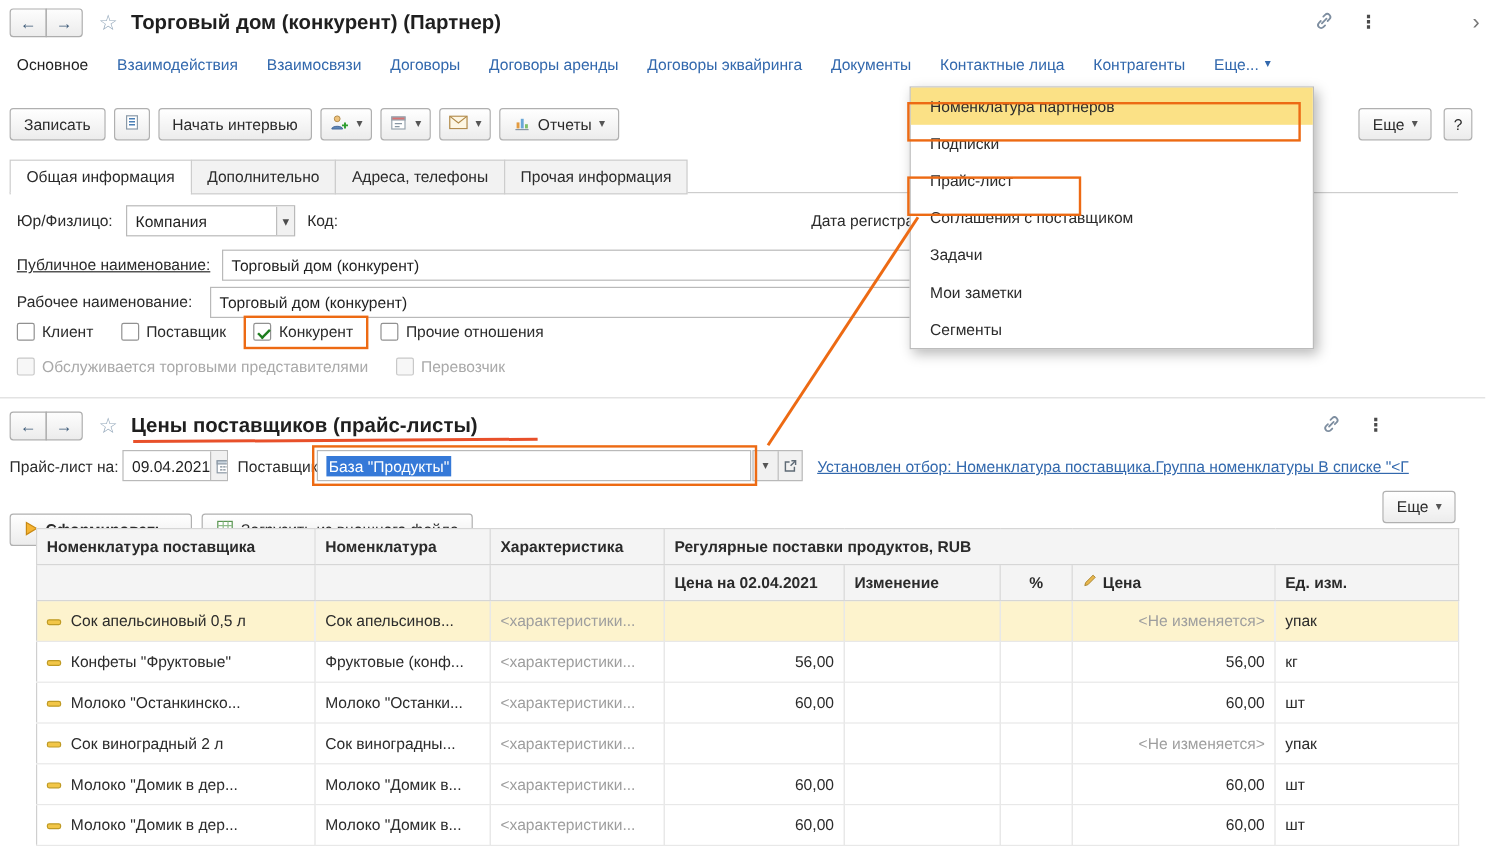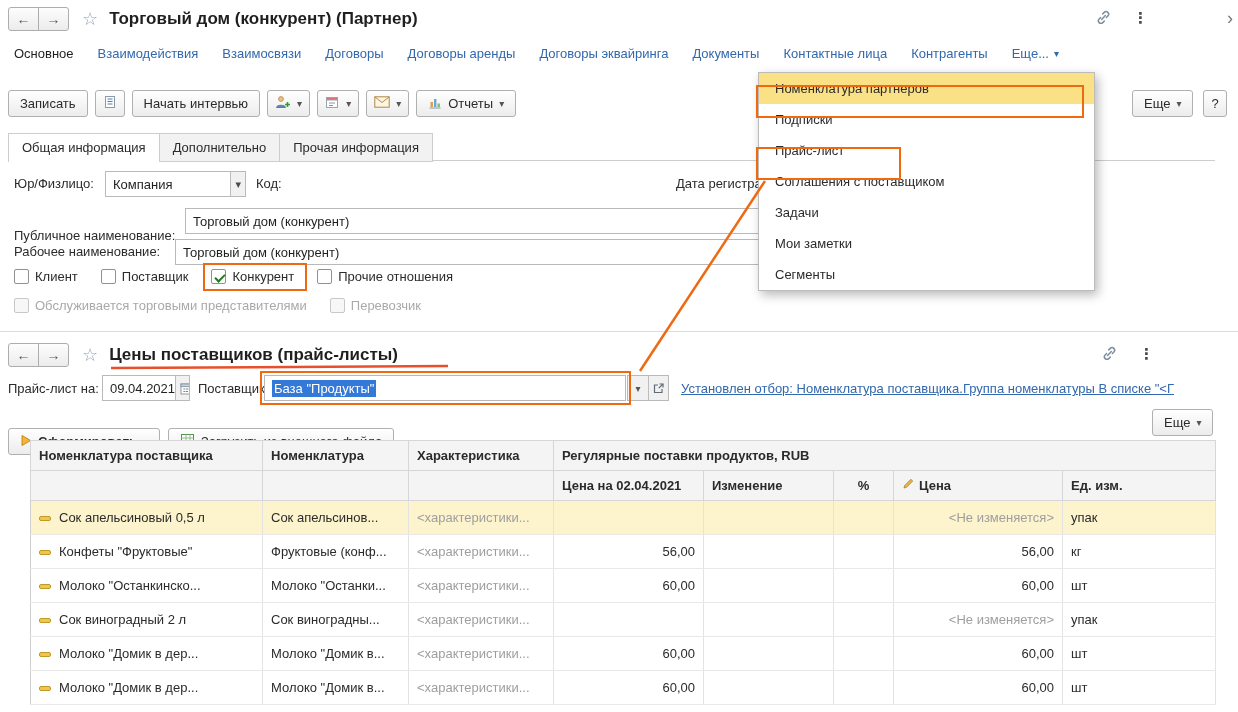--- a/index.html
+++ b/index.html
@@ -185,32 +185,33 @@
       <span>Еще</span>
       <span class="caret">▾</span>
     </button>
     <button class="btn btn-icon">?</button>
   </div>
 
   <div class="tabs-underline" style="left:8px;top:160px;width:1207px;"></div>
   <div class="formtabs" style="left:8px;top:133px;">
     <div class="ftab active">Общая информация</div>
     <div class="ftab">Дополнительно</div>
+    <div class="ftab">Адреса, телефоны</div>
     <div class="ftab">Прочая информация</div>
   </div>
 
   <span class="lbl" style="left:14px;top:176px;">Юр/Физлицо:</span>
   <div class="field no-r-pad" style="left:105px;top:171px;width:141px;">
     <span class="grow">Компания</span>
     <span class="mini-btn">▾</span>
   </div>
   <span class="lbl" style="left:256px;top:176px;">Код:</span>
   <span class="lbl" style="left:676px;top:176px;">Дата регистра</span>
 
-  <span class="lbl" style="left:14px;top:228px;">Публичное наименование:</span>
+  <span class="lbl" style="left:14px;top:213px;text-decoration:underline;">Публичное наименование:</span>
   <div class="field" style="left:185px;top:208px;width:827px;">
     <span>Торговый дом (конкурент)</span>
   </div>
 
   <span class="lbl" style="left:14px;top:244px;">Рабочее наименование:</span>
   <div class="field" style="left:175px;top:239px;width:837px;">
     <span>Торговый дом (конкурент)</span>
   </div>
 
   <div class="cb-row" style="left:14px;top:269px;">

